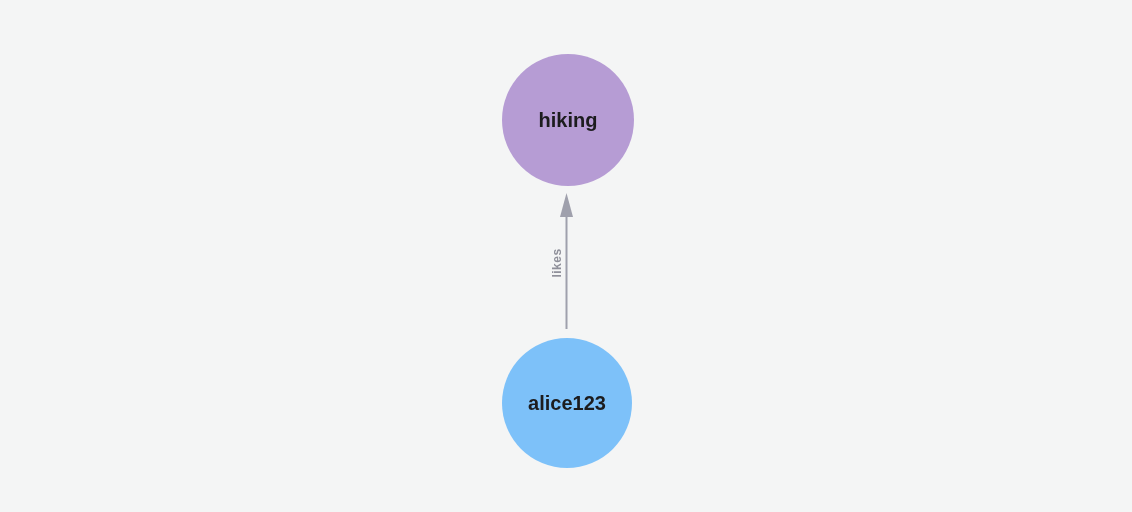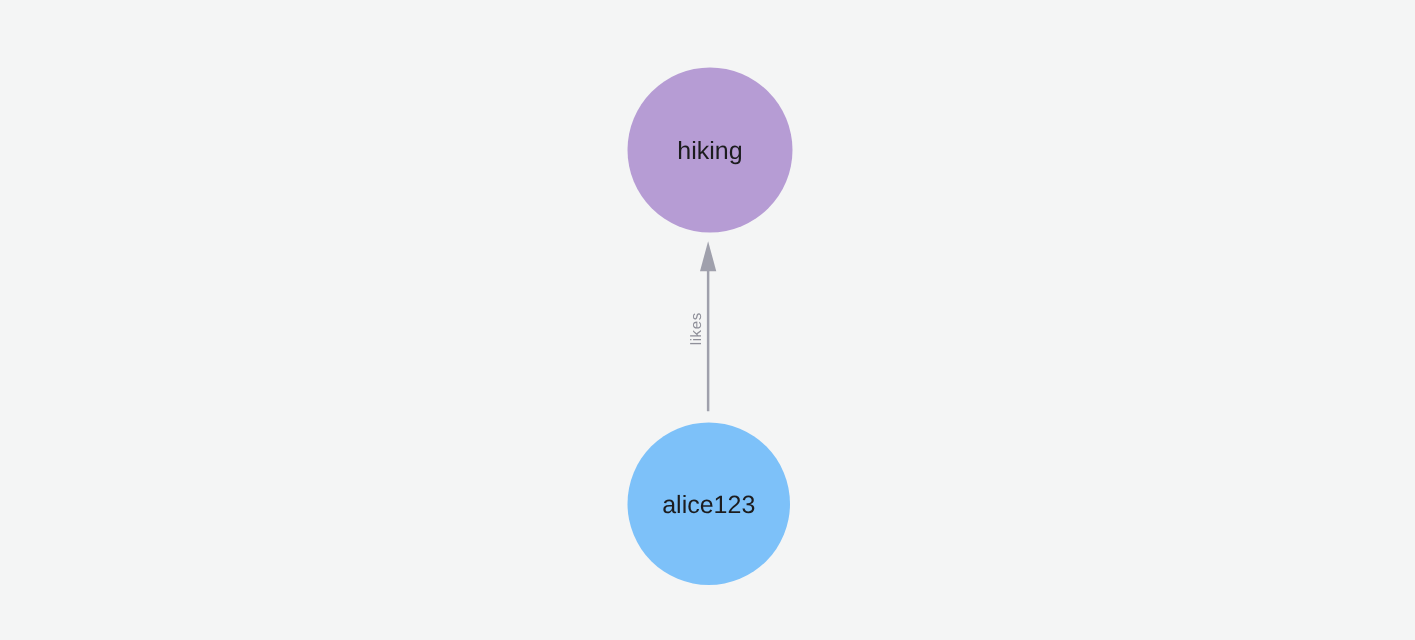--- a/index.html
+++ b/index.html
@@ -31,21 +31,21 @@
     fill: #8f909a;
     letter-spacing: 0.5px;
   }
   .edge-line {
     stroke-width: 2;
   }
 </style>
 </head>
 <body>
 
-<div class="canvas-wrap" style="background-color: rgb(244, 245, 245);">
+<div class="canvas-wrap" style="background-color: rgb(244, 245, 245); font-weight: bold;">
 
   <svg width="1132" height="512" viewBox="0 0 1132 512">
 
     <g>
       <line class="edge-line" x1="566.5" y1="329" x2="566.5" y2="214" stroke="#9fa0ac"></line>
       <polygon points="566.5,193 560,217 573,217" fill="#9fa0ac"></polygon>
       <text class="edge-label" x="561" y="263" text-anchor="middle" transform="rotate(-90 561 263)">likes</text>
     </g>
 
     <g>

